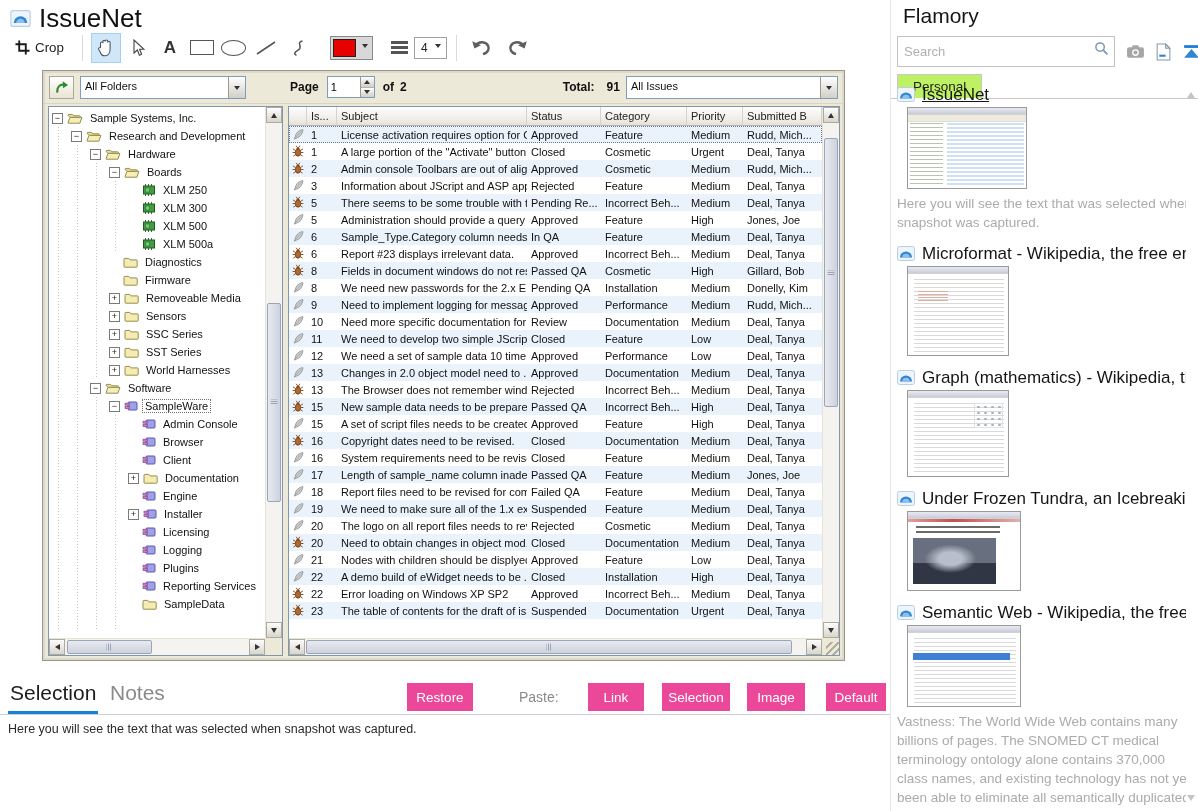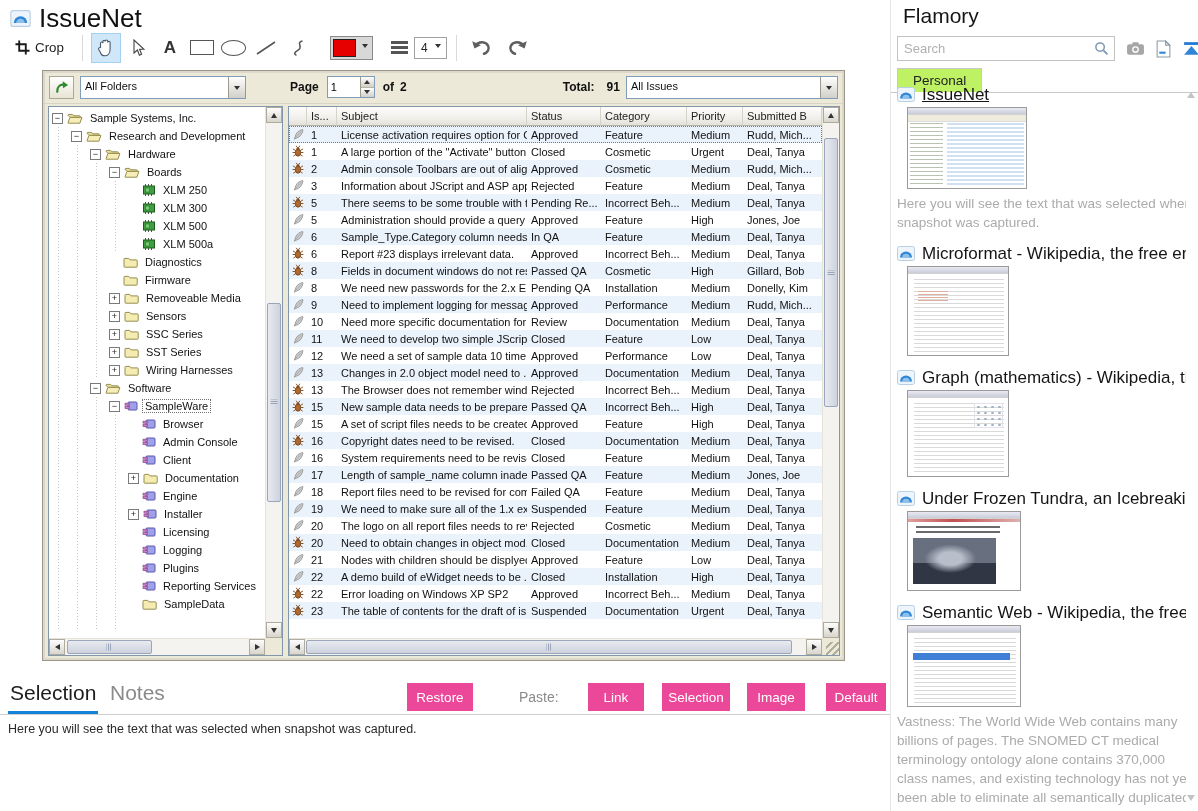--- a/index.html
+++ b/index.html
@@ -127,21 +127,21 @@
   .blue-btn{position:absolute;top:6px;height:28px;background:#ec4899;color:#fff;border:0;font-size:13.5px;
             font-family:inherit;display:flex;align-items:center;justify-content:center;padding:0 14px;box-sizing:border-box;}
   .paste-label{position:absolute;top:12px;font-size:14px;color:#8a8a8a;}
   .selection-caption{position:absolute;left:8px;top:722px;font-size:12.5px;color:#2a2a2a;}
 
   
   .sidebar{position:absolute;left:890px;top:0;width:308px;height:811px;border-left:1px solid #e6e6e6;box-sizing:border-box;}
   .sb-title{margin:4px 0 0 12px;font-size:21px;font-weight:400;color:#151515;}
   .sb-searchrow{display:flex;align-items:center;gap:11px;margin:8px 0 0 6px;}
   .search-wrap{position:relative;}
-  .search-wrap input{width:218px;height:25px;border:1px solid #c2c2c2;padding:0 26px 0 6px;font-size:13px;
+  .search-wrap input{width:218px;height:31px;border:1px solid #c2c2c2;padding:0 26px 0 6px;font-size:13px;
                      color:#666;font-family:inherit;box-sizing:border-box;outline:none;}
   .search-wrap input::placeholder{color:#b0b0b0;}
   .search-mag{position:absolute;right:6px;top:5px;}
   .sb-tabbar{position:relative;height:23px;margin-top:8px;border-bottom:1px solid #c8c8c8;}
   .sb-tab{position:absolute;left:6px;bottom:-1px;height:23px;padding:0 15px;background:#bef264;
           border:1px solid #c8c8c8;border-bottom:1px solid #fff;font-size:13.5px;display:flex;align-items:center;color:#222;}
   .sb-list{position:absolute;left:0;right:12px;top:84px;bottom:0;overflow:hidden;padding-left:6px;}
   .side-item{margin-bottom:11px;}
   .si-title-row{display:flex;align-items:center;gap:7px;height:21px;white-space:nowrap;overflow:hidden;}
   .si-title{font-size:17px;color:#151515;}
@@ -523,21 +523,21 @@
           <div class="tree-row">
             <span class="tree-indent"></span>
             <span class="tree-indent"></span>
             <span class="tree-indent"></span>
             <span class="tree-exp">+</span>
             <span class="tree-icon">
               <svg width="15" height="12" viewBox="0 0 15 12">
                 <path d="M1 3.2 Q1 2.4 1.8 2.4 L5.8 2.4 L7 3.9 L13.4 3.9 Q14.2 3.9 14.2 4.6 L14.2 10.5 Q14.2 11.2 13.4 11.2 L1.8 11.2 Q1 11.2 1 10.5 Z" fill="#f4ecb0" stroke="#958d52"></path>
               </svg>
             </span>
-            <span class="tree-label">Wiring Harnesses</span>
+            <span class="tree-label">World Harnesses</span>
           </div>
           <div class="tree-row">
             <span class="tree-indent"></span>
             <span class="tree-indent"></span>
             <span class="tree-exp">−</span>
             <span class="tree-icon">
               <svg width="16" height="12" viewBox="0 0 16 12">
                 <path d="M1 3.2 Q1 2.4 1.8 2.4 L5.6 2.4 L6.8 3.8 L12.6 3.8 Q13.3 3.8 13.3 4.5 L13.3 5.4 L3 5.4 Z" fill="#e8df9a" stroke="#958d52"></path>
                 <path d="M3.4 5.4 L14.9 5.4 L12.9 11.2 L1.2 11.2 Q0.9 11.2 1.1 10.6 L2.7 5.9 Q2.9 5.4 3.4 5.4 Z" fill="#f6eeb6" stroke="#958d52"></path>
               </svg>
@@ -564,36 +564,36 @@
             <span class="tree-indent"></span>
             <span class="tree-indent"></span>
             <span class="tree-exp-blank"></span>
             <span class="tree-icon">
               <svg width="14" height="12" viewBox="0 0 14 12">
                 <rect x="4" y="2" width="9" height="8" rx="1" fill="#a0a0e8" stroke="#5858b0"></rect>
                 <rect x="1" y="3.2" width="4.4" height="2" fill="#cc7ccc" stroke="#8b4a8b" stroke-width="0.7"></rect>
                 <rect x="1" y="6.6" width="4.4" height="2" fill="#cc7ccc" stroke="#8b4a8b" stroke-width="0.7"></rect>
               </svg>
             </span>
-            <span class="tree-label">Browser</span>
+            <span class="tree-label">Admin Console</span>
           </div>
           <div class="tree-row">
             <span class="tree-indent"></span>
             <span class="tree-indent"></span>
             <span class="tree-indent"></span>
             <span class="tree-indent"></span>
             <span class="tree-exp-blank"></span>
             <span class="tree-icon">
               <svg width="14" height="12" viewBox="0 0 14 12">
                 <rect x="4" y="2" width="9" height="8" rx="1" fill="#a0a0e8" stroke="#5858b0"></rect>
                 <rect x="1" y="3.2" width="4.4" height="2" fill="#cc7ccc" stroke="#8b4a8b" stroke-width="0.7"></rect>
                 <rect x="1" y="6.6" width="4.4" height="2" fill="#cc7ccc" stroke="#8b4a8b" stroke-width="0.7"></rect>
               </svg>
             </span>
-            <span class="tree-label">Admin Console</span>
+            <span class="tree-label">Browser</span>
           </div>
           <div class="tree-row">
             <span class="tree-indent"></span>
             <span class="tree-indent"></span>
             <span class="tree-indent"></span>
             <span class="tree-indent"></span>
             <span class="tree-exp-blank"></span>
             <span class="tree-icon">
               <svg width="14" height="12" viewBox="0 0 14 12">
                 <rect x="4" y="2" width="9" height="8" rx="1" fill="#a0a0e8" stroke="#5858b0"></rect>

